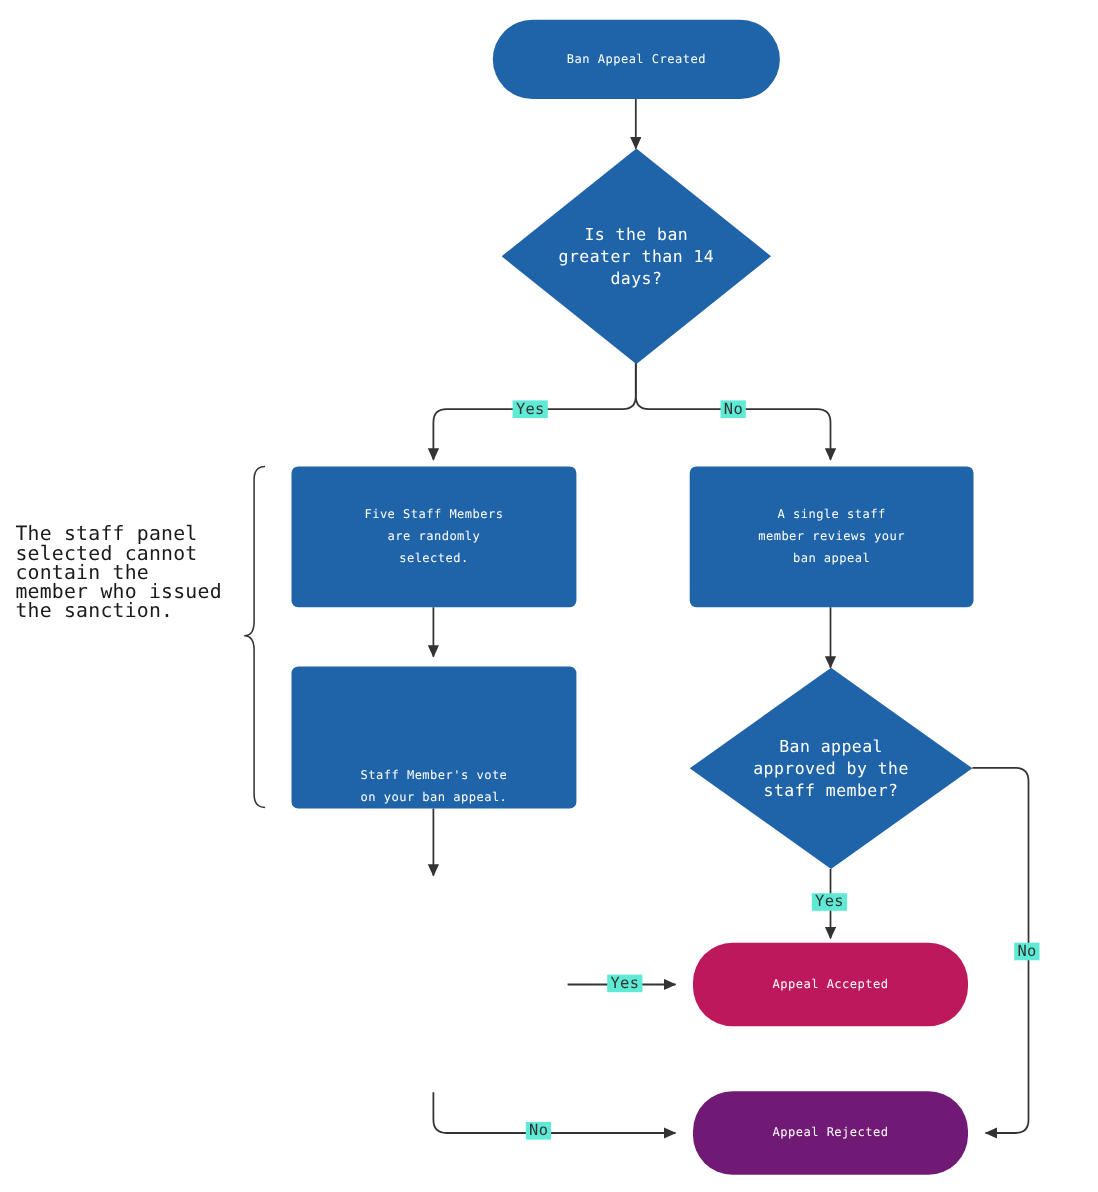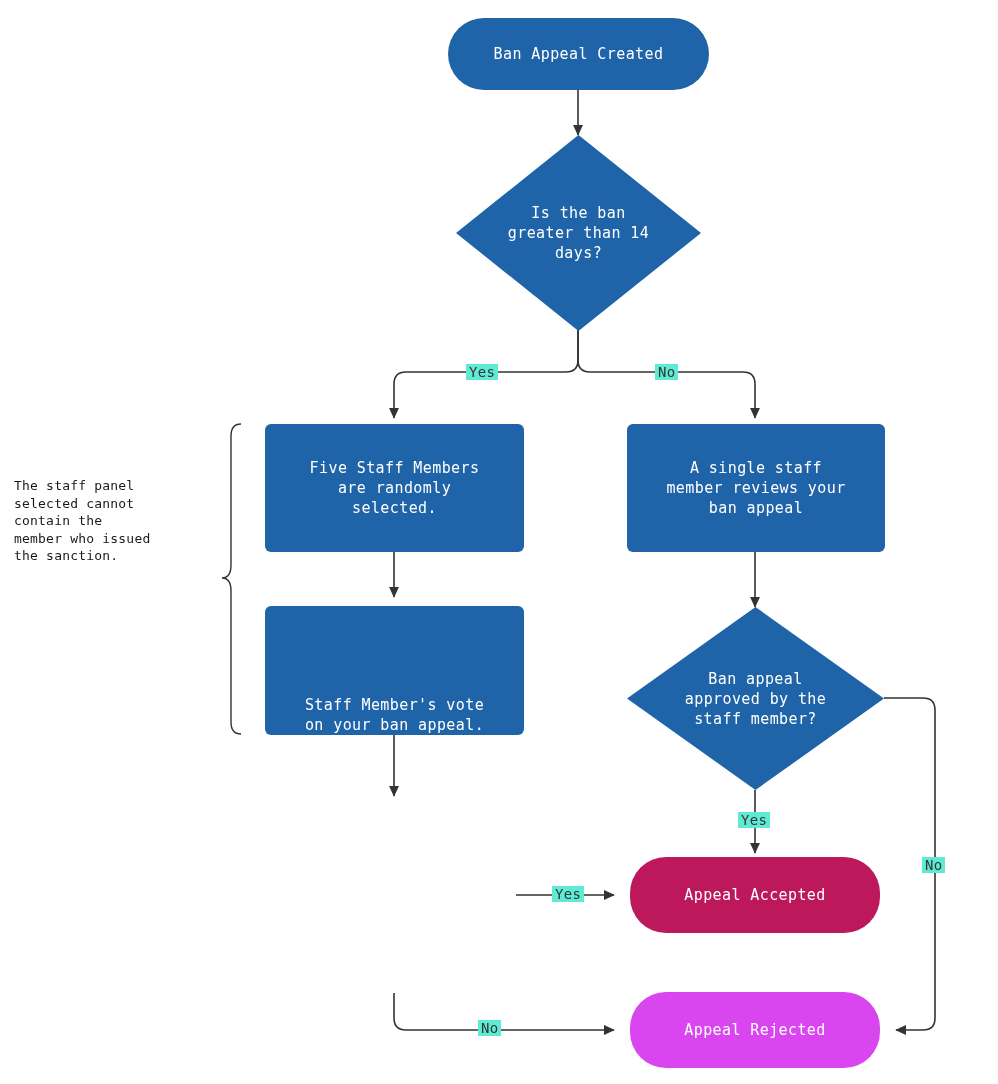--- a/index.html
+++ b/index.html
@@ -27,40 +27,40 @@
     height: 1084px;
     pointer-events: none;
   }
   .node {
     position: absolute;
     display: flex;
     align-items: center;
     justify-content: center;
     text-align: center;
     color: #ffffff;
-    font-size: 15px;
+    font-size: 11px;
     line-height: 20px;
     letter-spacing: 0.4px;
     box-sizing: border-box;
     white-space: pre-line;
   }
   .node.rounded {
     background: #1f64a8;
     border-radius: 36px;
   }
   .node.rect {
     background: #1f64a8;
     border-radius: 6px;
   }
   .node.accept {
     background: #be185d;
     border-radius: 36px;
   }
   .node.reject {
-    background: #d946ef;
+    background: #701a75;
     border-radius: 36px;
   }
   .diamond-wrap {
     position: absolute;
   }
   .diamond-shape {
     position: absolute;
     left: 0; top: 0;
     width: 100%;
     height: 100%;
@@ -87,21 +87,21 @@
     color: #333333;
     font-size: 14px;
     letter-spacing: 0.3px;
     background: #5eead4;
     padding: 0 3px;
     white-space: nowrap;
   }
   .note {
     position: absolute;
     color: #1a1a1a;
-    font-size: 13px;
+    font-size: 18px;
     line-height: 17.5px;
     letter-spacing: 0.2px;
     white-space: pre-line;
   }
 </style>
 </head>
 <body>
 
 <div id="canvas">
 

